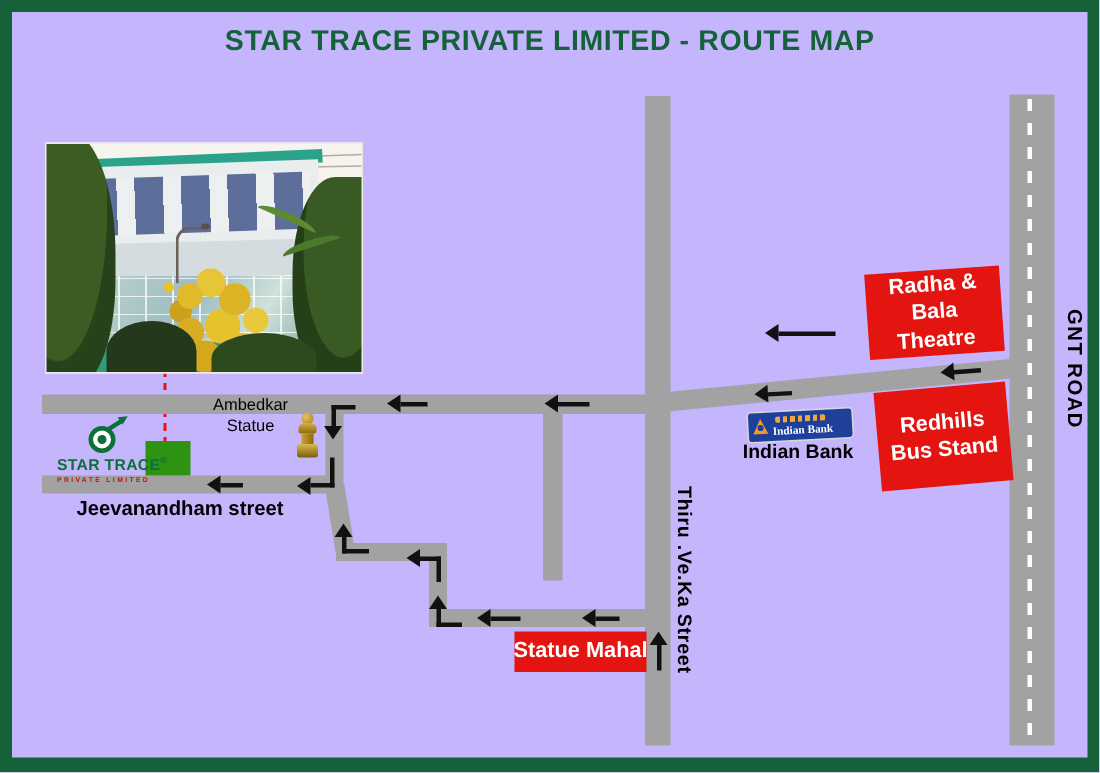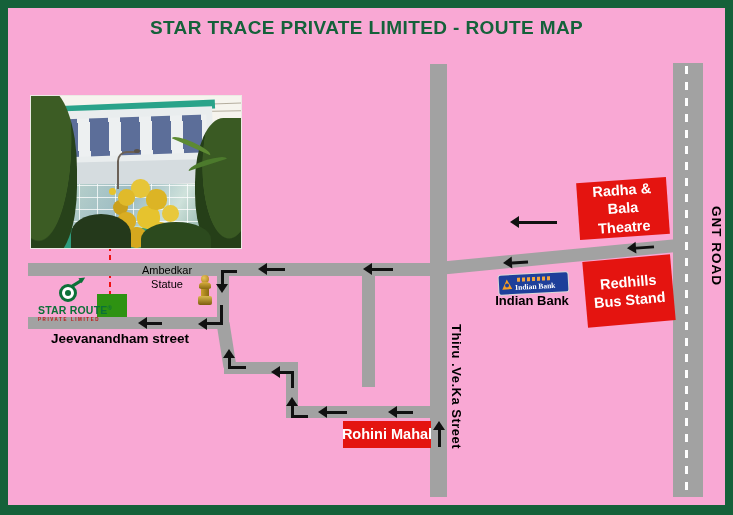--- a/index.html
+++ b/index.html
@@ -1,16 +1,16 @@
 <!DOCTYPE html>
 <html><head>
 <meta charset="utf-8">
 <style>
   html,body{margin:0;padding:0;background:#fff;font-family:"Liberation Sans",sans-serif;}
-  .frame{position:relative;width:733px;height:515px;background:#f9a8d4;overflow:hidden;}
+  .frame{position:relative;width:733px;height:515px;background:#c4b5fd;overflow:hidden;}
   .border-overlay{position:absolute;inset:0;border:8px solid #15613a;border-bottom-width:10px;pointer-events:none;z-index:40;}
   .title{position:absolute;top:17px;left:0;right:0;text-align:center;font-size:19px;font-weight:bold;color:#15613a;letter-spacing:.4px;z-index:5;}
 
   
   .road{position:absolute;background:#a2a2a2;z-index:2;}
   .r-main{left:28px;top:263px;width:412px;height:13px;}
   .r-diag-main{left:438px;top:262px;width:252px;height:13px;transform:rotate(-5.5deg);transform-origin:0 50%;}
   .r-thiru{left:430px;top:64px;width:17px;height:433px;}
   .r-gnt{left:673px;top:63px;width:30px;height:434px;}
   .gnt-dash{position:absolute;left:685px;top:66px;width:3px;height:428px;background:repeating-linear-gradient(180deg,#fff 0 8px,transparent 8px 16px);z-index:2;}
@@ -140,21 +140,21 @@
     <div class="ph-bush2"></div>
   </div>
 
   <div class="route-dash"></div>
   <div class="loc-rect"></div>
   <div class="logo">
     <div class="logo-circle">
       <span class="logo-dot"></span>
       <span class="logo-flag"></span>
     </div>
-    <div class="logo-name"><span>STAR ROUTE</span><sup>®</sup></div>
+    <div class="logo-name"><span>STAR TRACE</span><sup>®</sup></div>
     <div class="logo-sub">PRIVATE LIMITED</div>
   </div>
 
   <div class="lbl" id="lbl-ambedkar">Ambedkar
 Statue</div>
   <div class="statue">
     <span class="st-head"></span>
     <span class="st-bust"></span>
     <span class="st-base1"></span>
     <span class="st-base2"></span>
@@ -168,21 +168,21 @@
     <span class="bank-sym"></span>
     <span class="bank-script"></span>
     <span class="bank-text">Indian Bank</span>
   </div>
   <div class="lbl" id="lbl-bank">Indian Bank</div>
 
   <div class="red-box" id="box-theatre">Radha &amp; Bala
 Theatre</div>
   <div class="red-box" id="box-redhills">Redhills
 Bus Stand</div>
-  <div class="red-box" id="box-rohini">Rohini Mahal</div>
+  <div class="red-box" id="box-rohini">Statue Mahal</div>
 
   <div class="al" style="left:267px;top:268px;width:18px;"></div>
   <div class="al" style="left:372px;top:268px;width:21px;"></div>
   <div class="al" style="left:147px;top:322px;width:15px;"></div>
   <div class="al" style="left:519px;top:221px;width:38px;"></div>
   <div class="al" style="left:512px;top:261px;width:16px;transform:rotate(-3deg);"></div>
   <div class="al" style="left:636px;top:246px;width:18px;transform:rotate(-4deg);"></div>
   <div class="al" style="left:327px;top:411px;width:20px;"></div>
   <div class="al" style="left:397px;top:411px;width:16px;"></div>
   <div class="au" style="left:438px;top:430px;height:17px;"></div>

